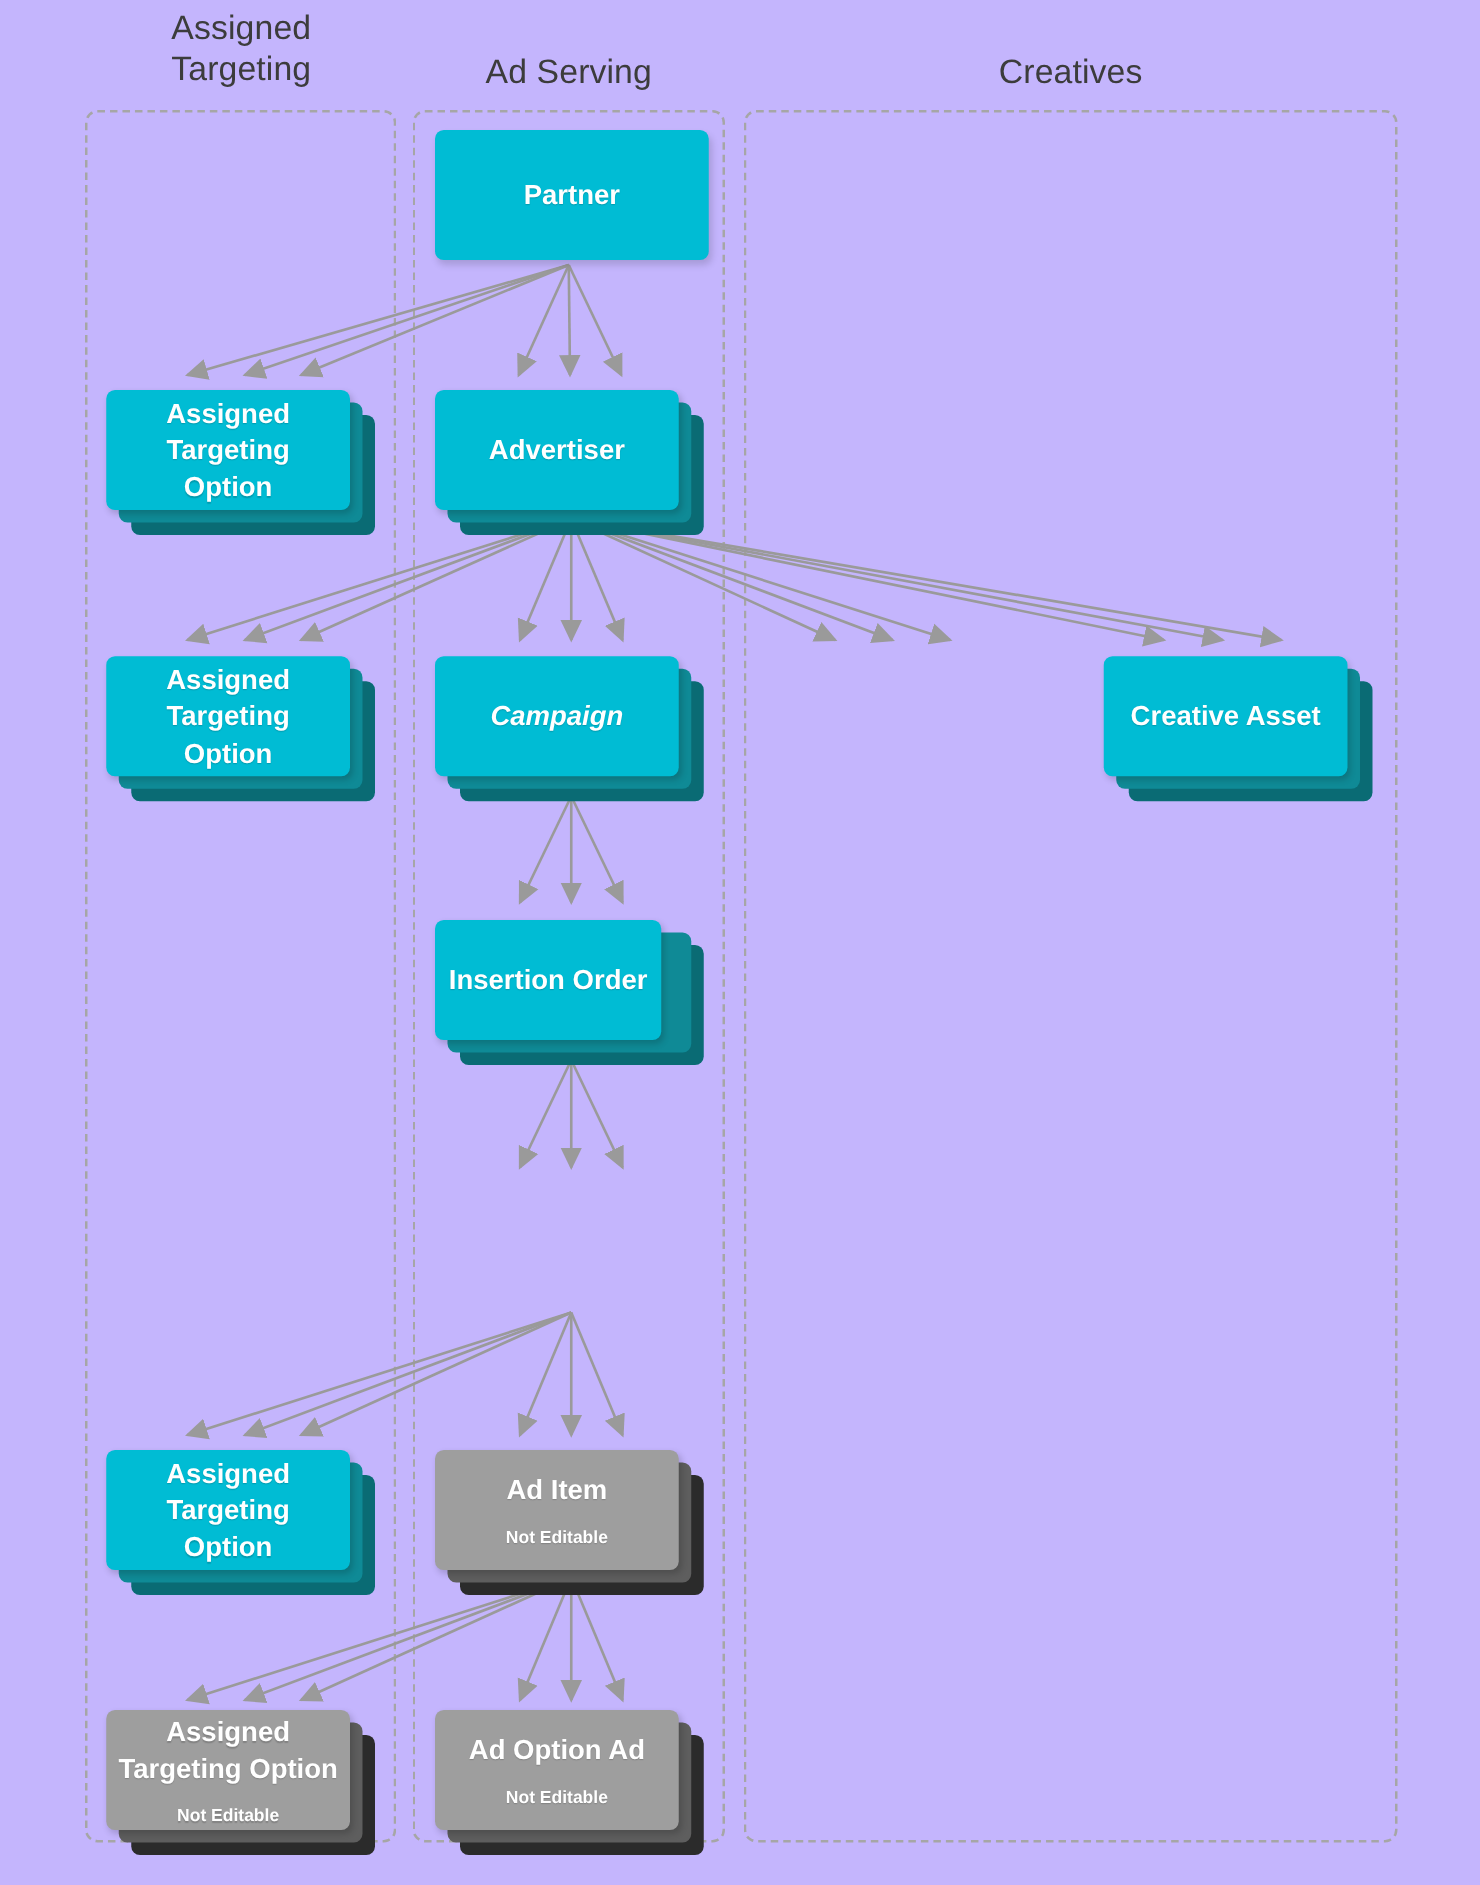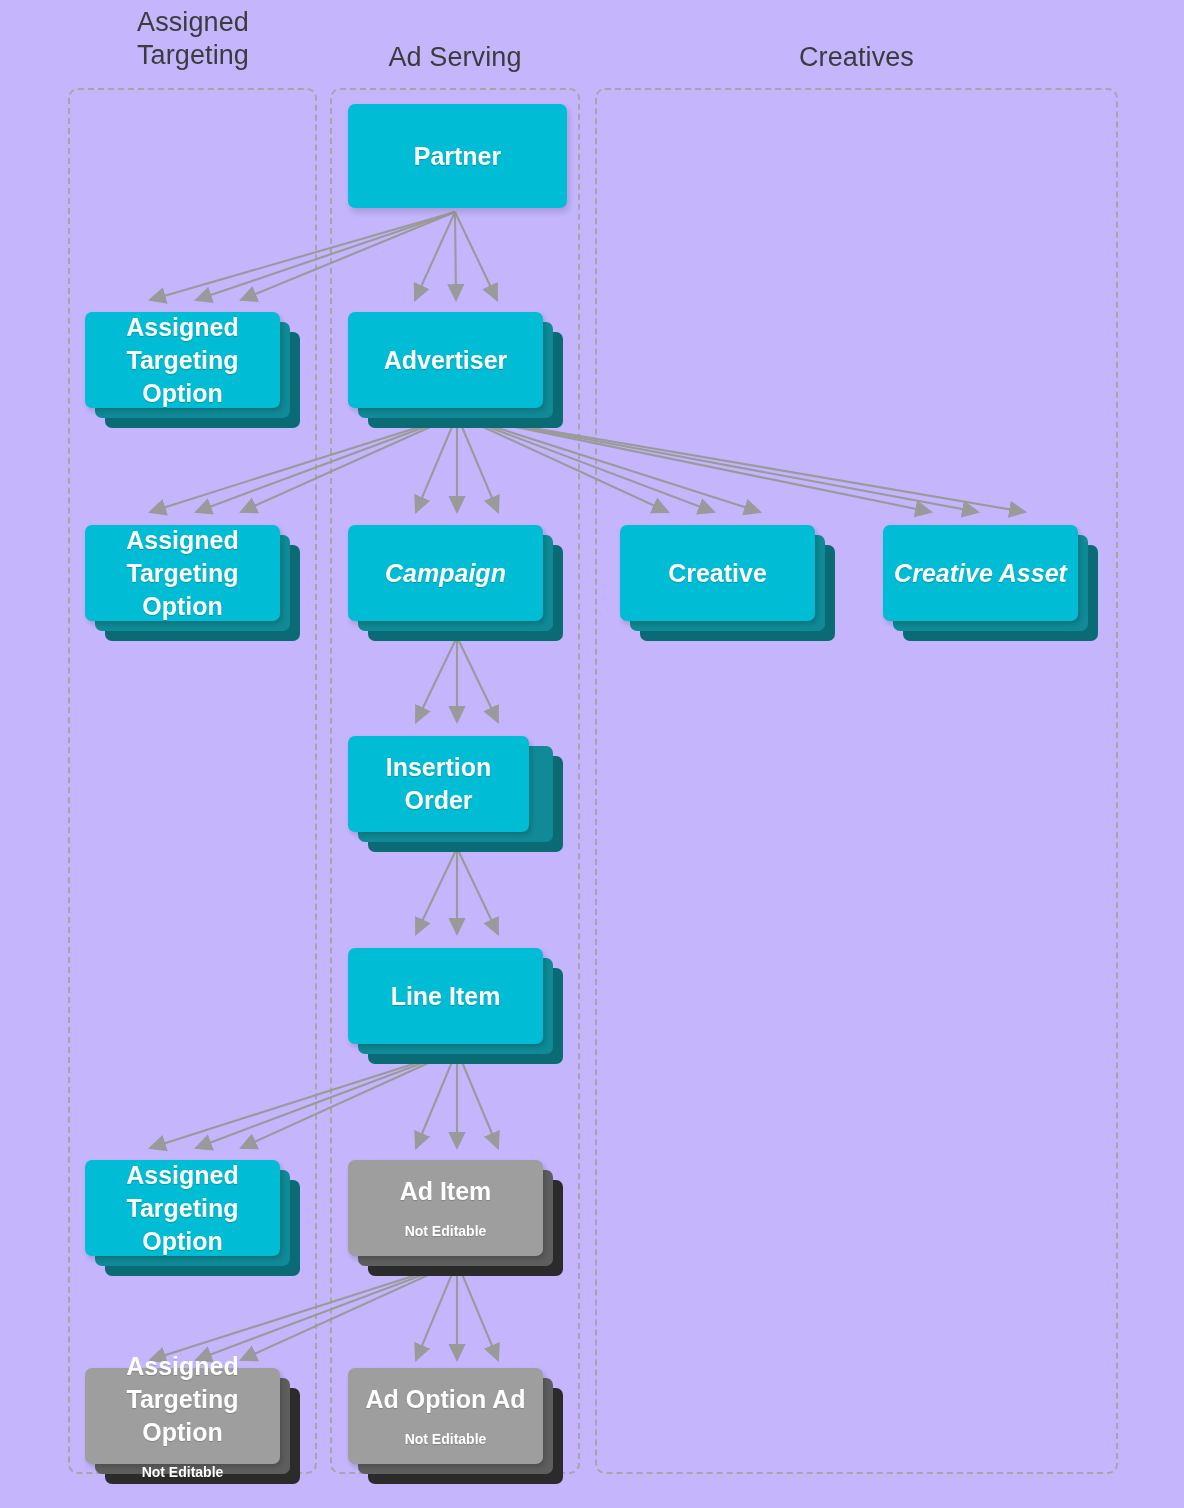--- a/index.html
+++ b/index.html
@@ -84,21 +84,21 @@
   .gray .back2 { background: #2b2b2b; }
 
   
   .single .front {
     box-shadow: 2px 4px 6px rgba(0,0,0,0.15);
   }
 
   .node-title {
     color: #ffffff;
     font-weight: bold;
-    font-size: 25px;
+    font-size: 22px;
     line-height: 1.32;
     white-space: pre-line;
     text-shadow: 0 1px 1px rgba(0,0,0,0.18);
     padding: 0 8px;
   }
   .node-sub {
     color: #ffffff;
     font-weight: bold;
     font-size: 14px;
     line-height: 1.3;
@@ -213,51 +213,37 @@
   </div>
 
   <div class="node teal" style="left:348px; top:525px; width:195px; height:96px;font-style:italic;">
     <div class="layer back2" style="width:195px; height:96px;"></div>
     <div class="layer back1" style="width:195px; height:96px;"></div>
     <div class="layer front" style="width:195px; height:96px;">
       <div class="node-title">Campaign</div>
     </div>
   </div>
 
-  <div class="node teal" style="left:620px; top:525px; width:195px; height:96px;">
-    <div class="layer back2" style="width:195px; height:96px;"></div>
-    <div class="layer back1" style="width:195px; height:96px;"></div>
-    <div class="layer front" style="width:195px; height:96px;">
-      <div class="node-title">Creative</div>
-    </div>
-  </div>
-
-  <div class="node teal" style="left:883px; top:525px; width:225px; height:96px;font-style:italic;">
+
+  <div class="node teal" style="left:883px; top:525px; width:225px; height:96px;">
     <div class="layer back2" style="width:195px; height:96px;"></div>
     <div class="layer back1" style="width:195px; height:96px;"></div>
     <div class="layer front" style="width:195px; height:96px;">
       <div class="node-title">Creative Asset</div>
     </div>
   </div>
 
   <div class="node teal" style="left:348px; top:736px; width:195px; height:96px;">
     <div class="layer back2" style="width:195px; height:96px;"></div>
     <div class="layer back1" style="width:195px; height:96px;"></div>
     <div class="layer front" style="width:181px; height:96px;">
       <div class="node-title">Insertion Order</div>
     </div>
   </div>
 
-  <div class="node teal" style="left:348px; top:948px; width:195px; height:96px;">
-    <div class="layer back2" style="width:195px; height:96px;"></div>
-    <div class="layer back1" style="width:195px; height:96px;"></div>
-    <div class="layer front" style="width:195px; height:96px;">
-      <div class="node-title">Line Item</div>
-    </div>
-  </div>
 
   <div class="node teal" style="left:85px; top:1160px; width:195px; height:96px;">
     <div class="layer back2" style="width:195px; height:96px;"></div>
     <div class="layer back1" style="width:195px; height:96px;"></div>
     <div class="layer front" style="width:195px; height:96px;">
       <div class="node-title">Assigned
 Targeting
 Option</div>
     </div>
   </div>

